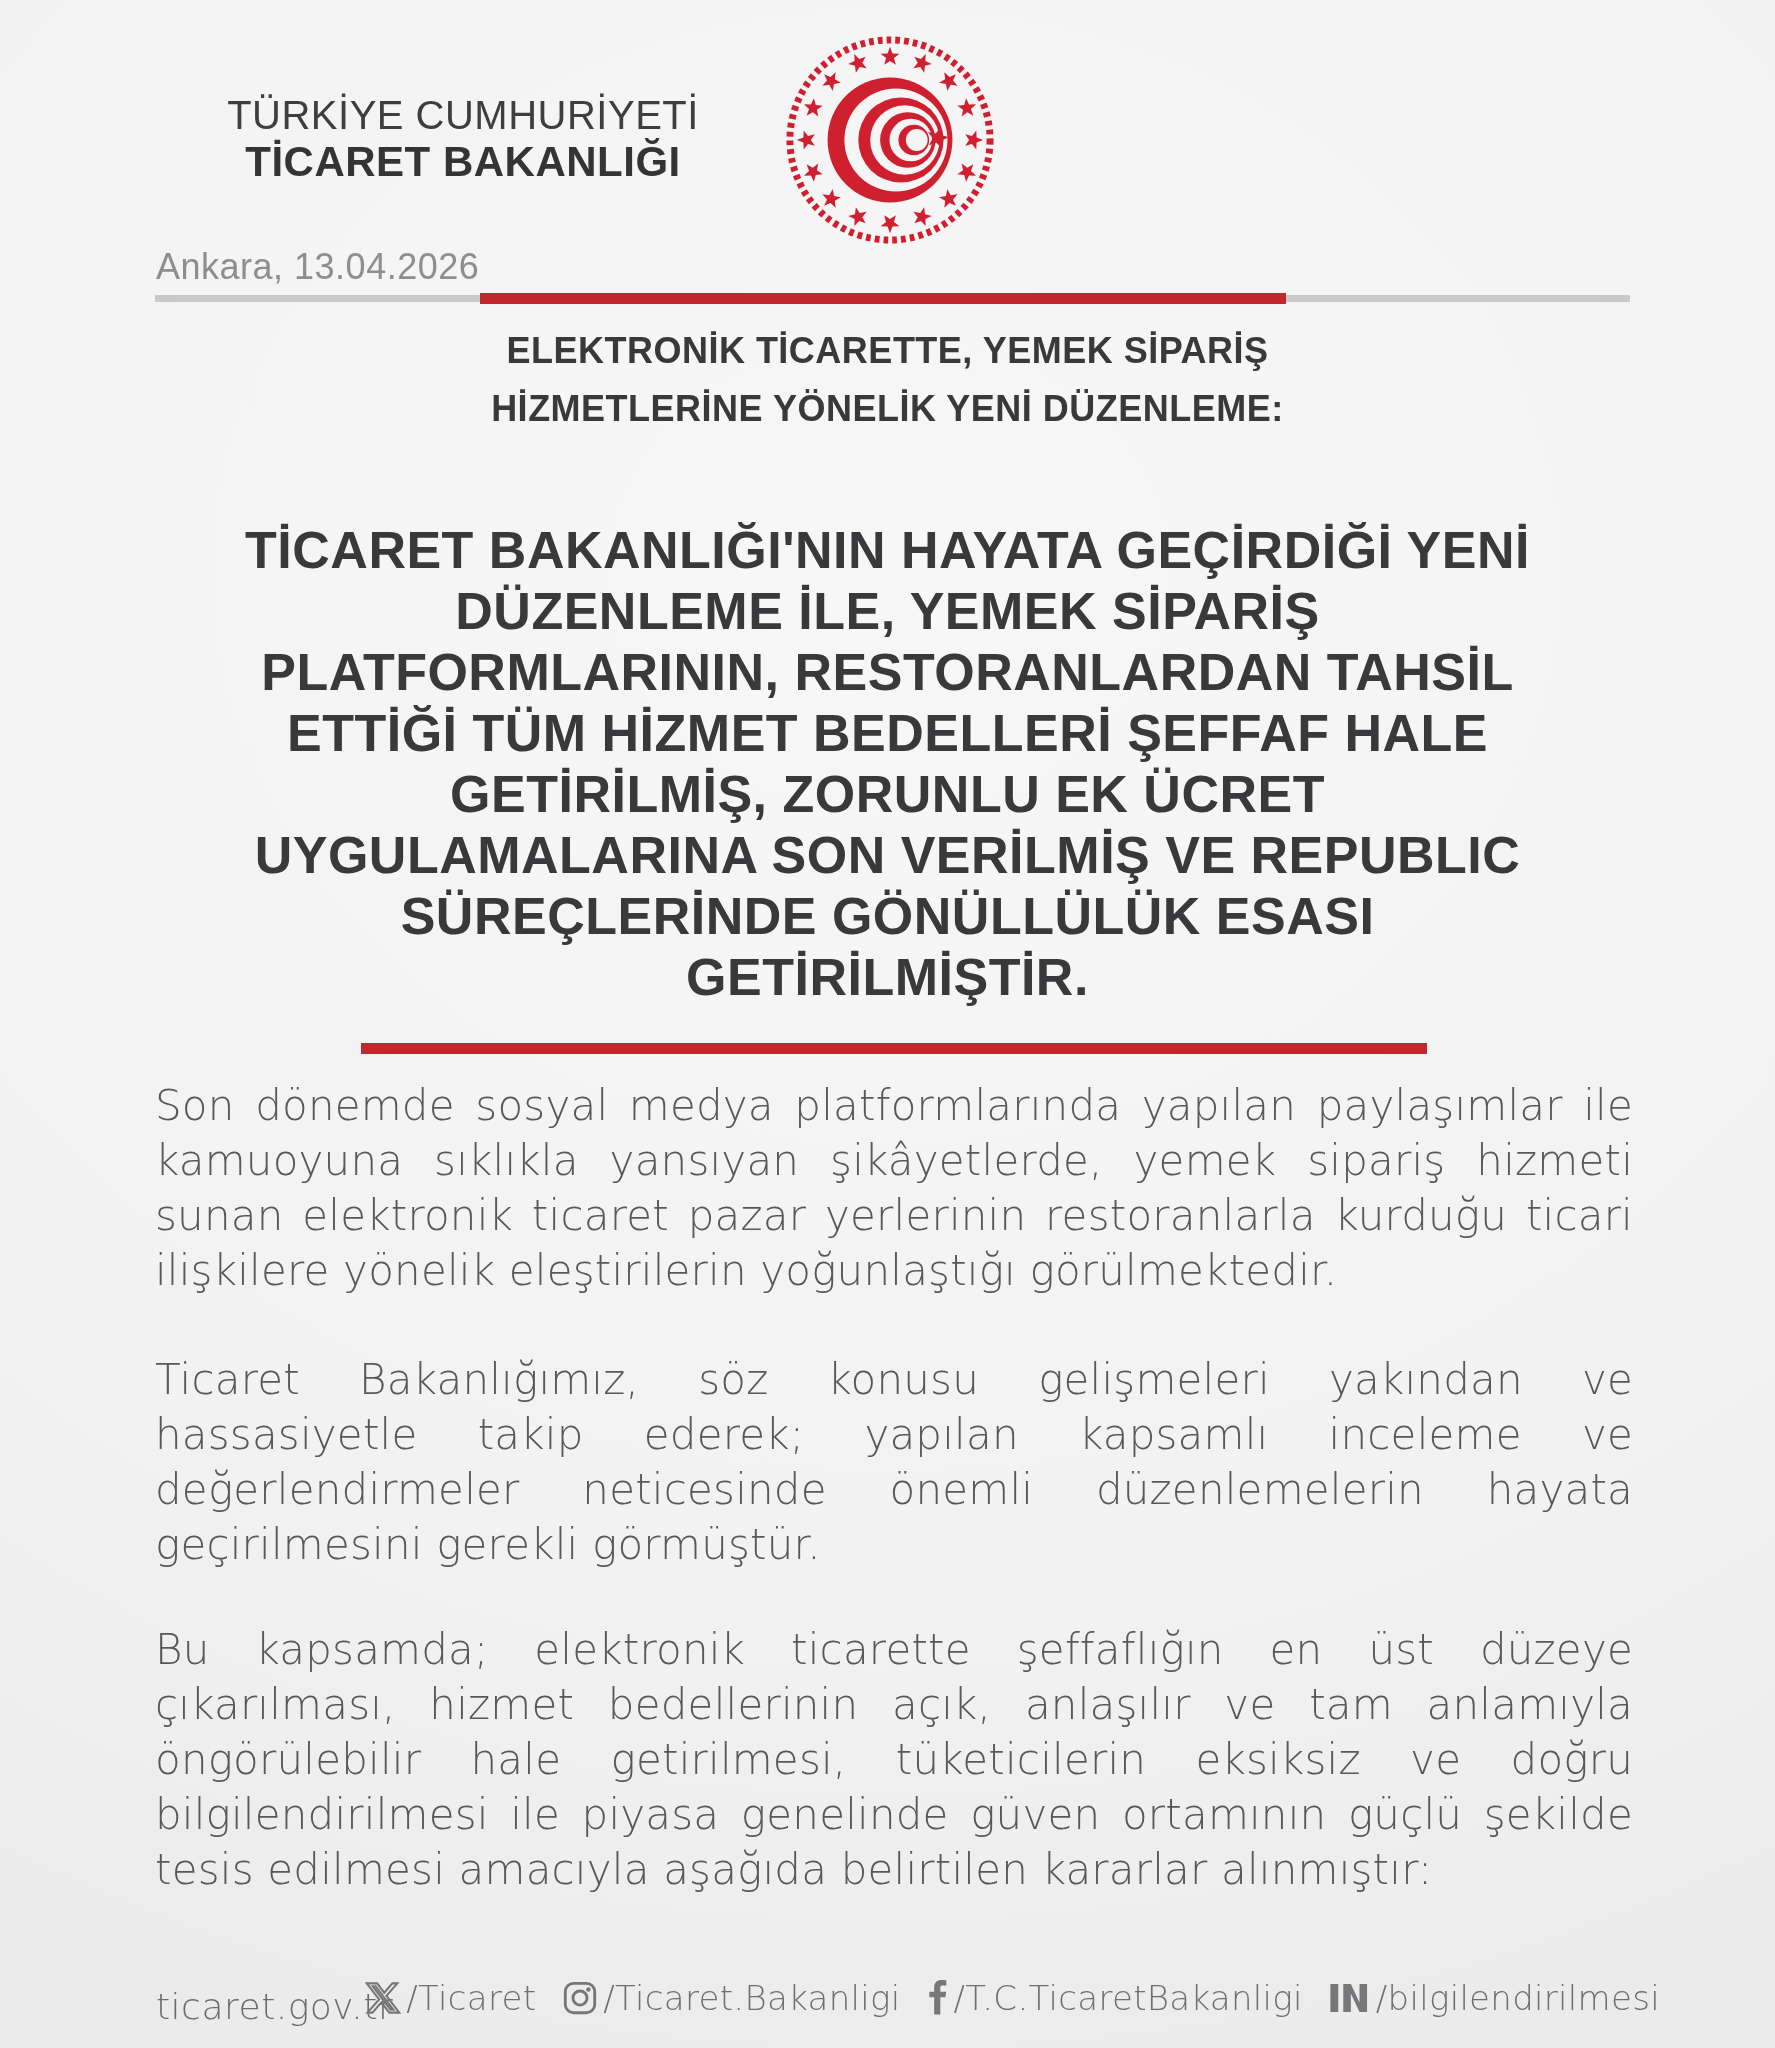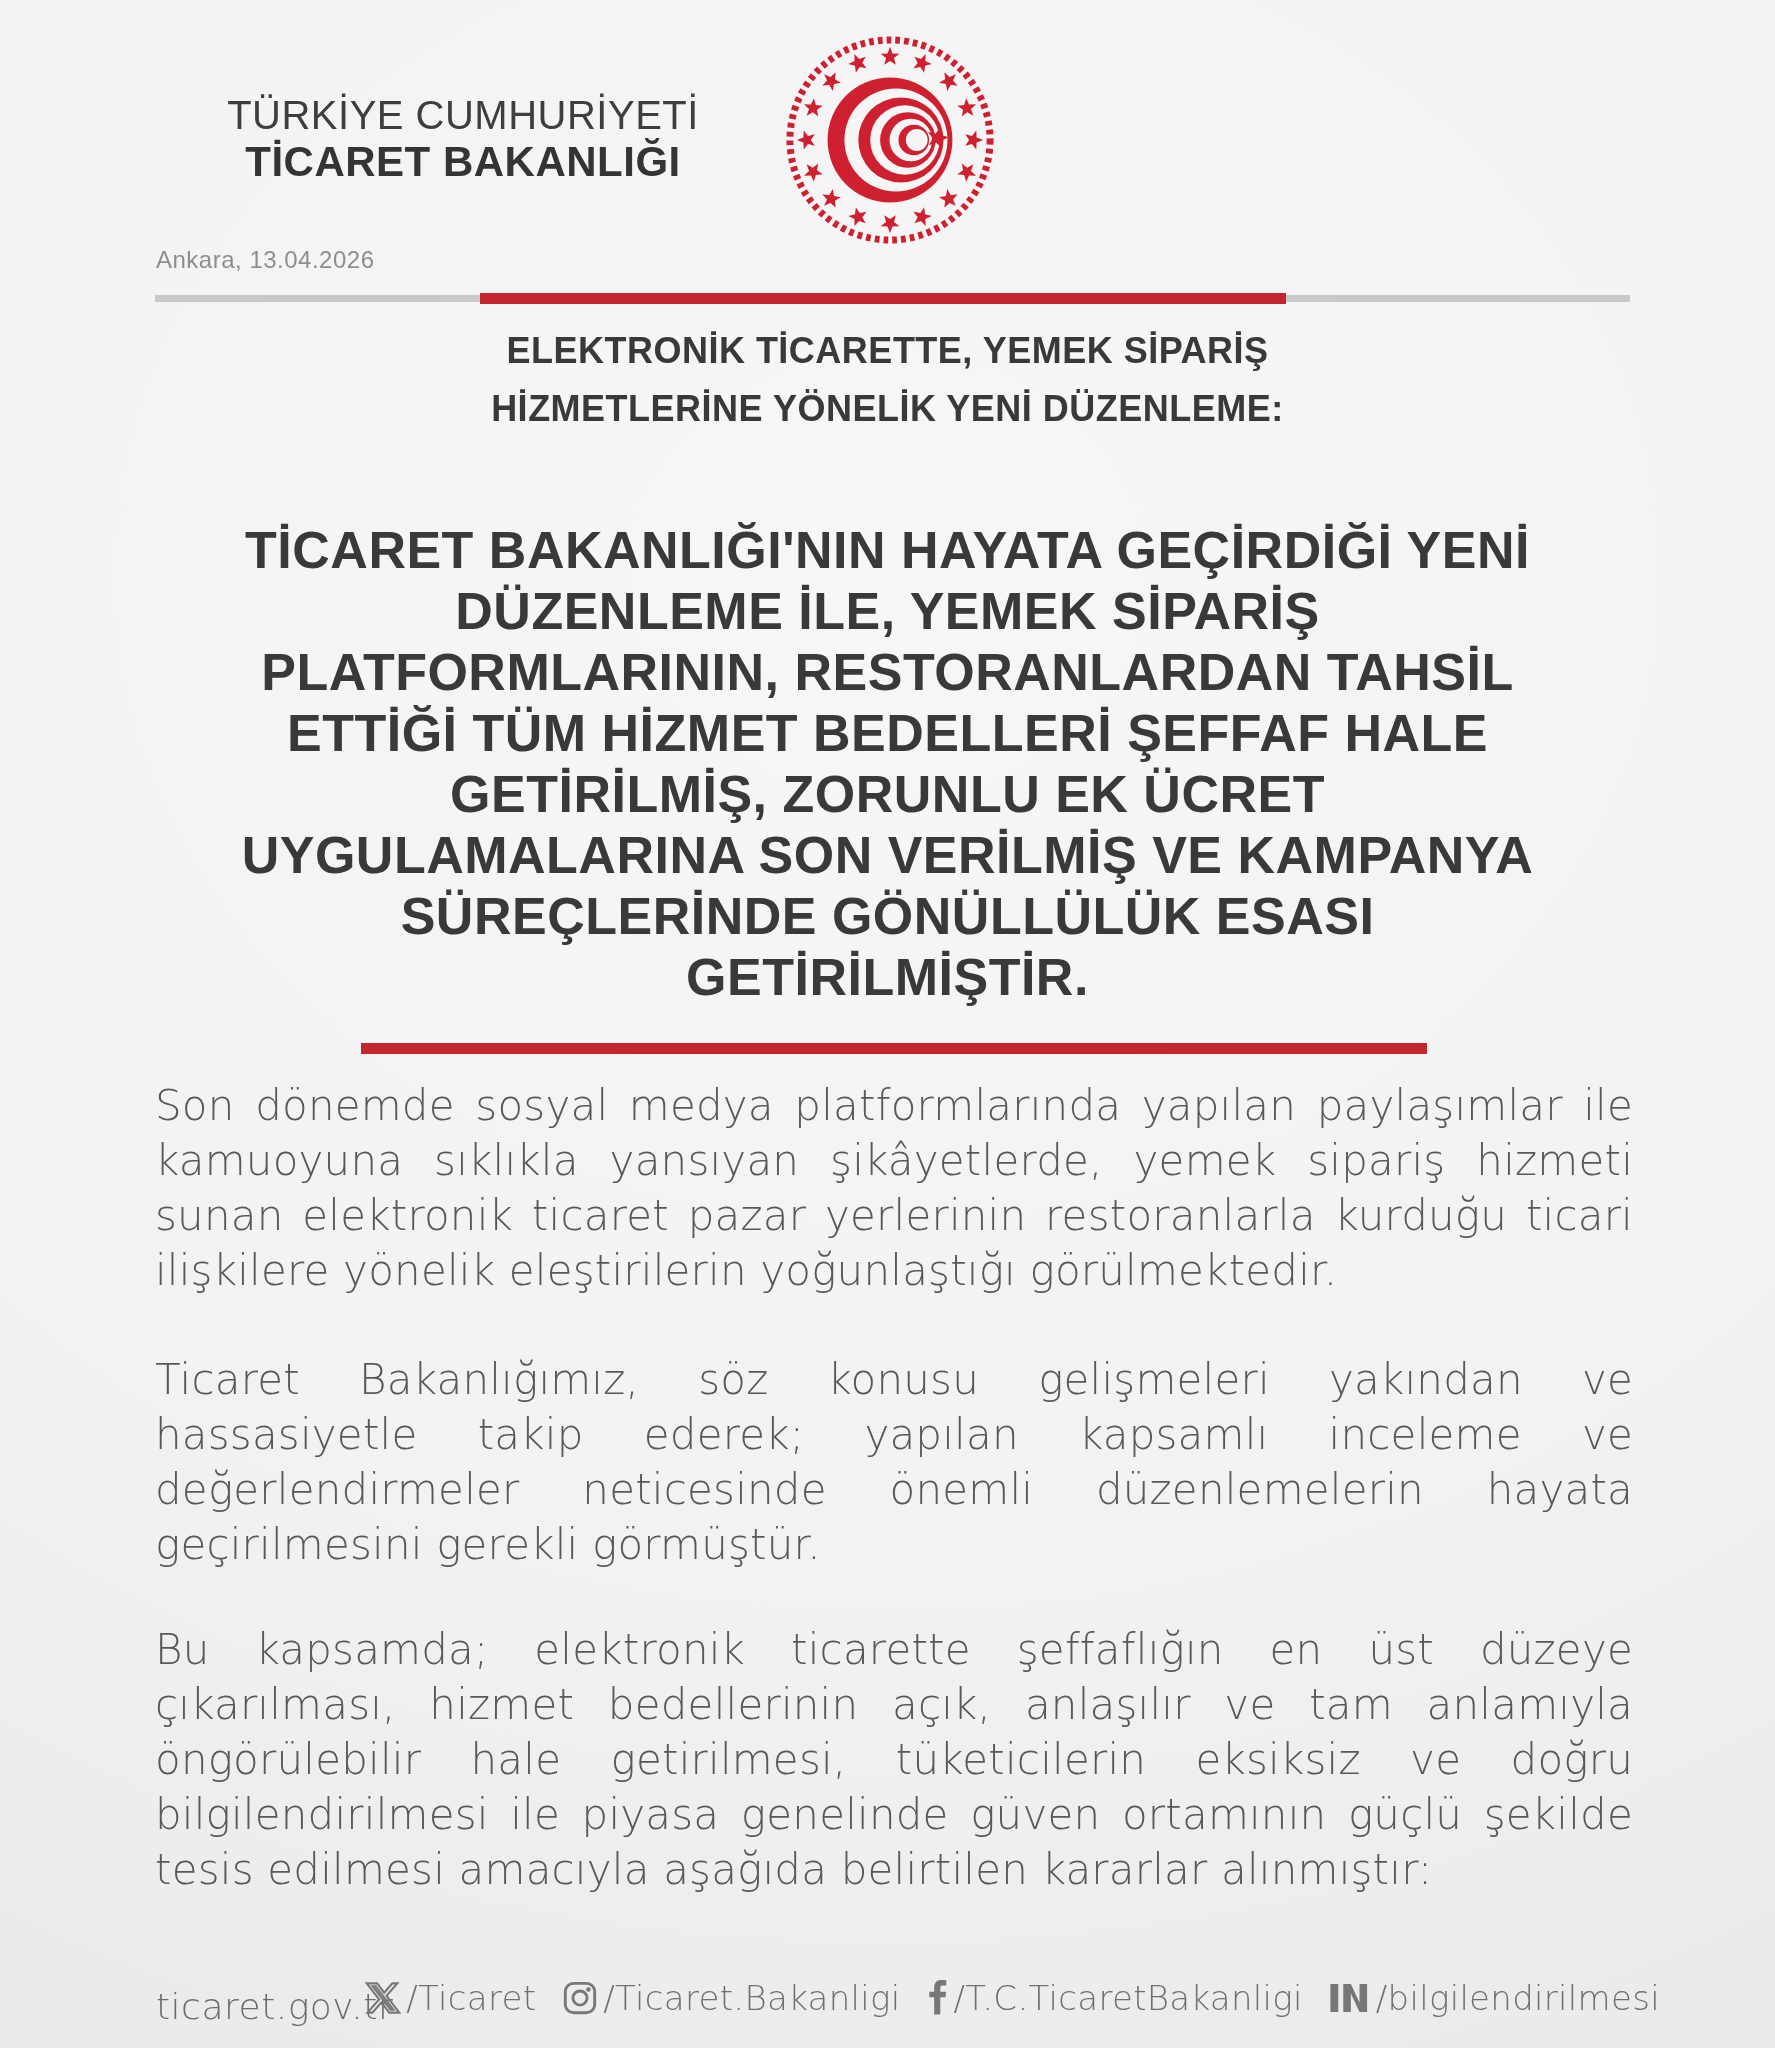--- a/index.html
+++ b/index.html
@@ -18,21 +18,21 @@
   .hdr-right{
     position:absolute; top:92px; left:1078px; width:600px;
     text-align:left; color:#3e3e40;
   }
   .hdr-line1{font-size:40px; font-weight:400; letter-spacing:.5px; line-height:46px;}
   .hdr-line2{font-size:42px; font-weight:700; letter-spacing:.5px; line-height:48px; color:#343436;}
   .logo{position:absolute; left:781px; top:31px; width:218px; height:218px;}
   
   .dateline{
     position:absolute; left:156px; top:246px;
-    font-size:24px; color:#8e8e8e; letter-spacing:.5px; font-weight:400;
+    font-size:36px; color:#8e8e8e; letter-spacing:.5px; font-weight:400;
   }
   .divider1{position:absolute; left:155px; top:295px; width:1475px; height:7px; background:#c9c9ca;}
   .divider1-red{position:absolute; left:325px; top:-2px; width:806px; height:11px; background:#c2272e;}
   
   .title-intro{
     position:absolute; left:150px; top:322px; width:1475px;
     text-align:center; white-space:pre-line;
     font-size:36px; font-weight:800; line-height:58px;
     color:#39393b; letter-spacing:.5px;
   }
@@ -129,21 +129,21 @@
     <div class="divider1-red"></div>
   </div>
 
   <div class="title-intro">ELEKTRONİK TİCARETTE, YEMEK SİPARİŞ
 HİZMETLERİNE YÖNELİK YENİ DÜZENLEME:</div>
   <div class="title-main">TİCARET BAKANLIĞI'NIN HAYATA GEÇİRDİĞİ YENİ
 DÜZENLEME İLE, YEMEK SİPARİŞ
 PLATFORMLARININ, RESTORANLARDAN TAHSİL
 ETTİĞİ TÜM HİZMET BEDELLERİ ŞEFFAF HALE
 GETİRİLMİŞ, ZORUNLU EK ÜCRET
-UYGULAMALARINA SON VERİLMİŞ VE KAMPANYA
+UYGULAMALARINA SON VERİLMİŞ VE REPUBLIC
 SÜREÇLERİNDE GÖNÜLLÜLÜK ESASI
 GETİRİLMİŞTİR.</div>
 
   <div class="divider2"></div>
 
   <div class="para p2">Ticaret Bakanlığımız, söz konusu gelişmeleri yakından ve hassasiyetle takip ederek; yapılan kapsamlı inceleme ve değerlendirmeler neticesinde önemli düzenlemelerin hayata geçirilmesini gerekli görmüştür.</div>
   <div class="para p1">Son dönemde sosyal medya platformlarında yapılan paylaşımlar ile kamuoyuna sıklıkla yansıyan şikâyetlerde, yemek sipariş hizmeti sunan elektronik ticaret pazar yerlerinin restoranlarla kurduğu ticari ilişkilere yönelik eleştirilerin yoğunlaştığı görülmektedir.</div>
   <div class="para p3">Bu kapsamda; elektronik ticarette şeffaflığın en üst düzeye çıkarılması, hizmet bedellerinin açık, anlaşılır ve tam anlamıyla öngörülebilir hale getirilmesi, tüketicilerin eksiksiz ve doğru bilgilendirilmesi ile piyasa genelinde güven ortamının güçlü şekilde tesis edilmesi amacıyla aşağıda belirtilen kararlar alınmıştır:</div>
 
   <div class="footer">

